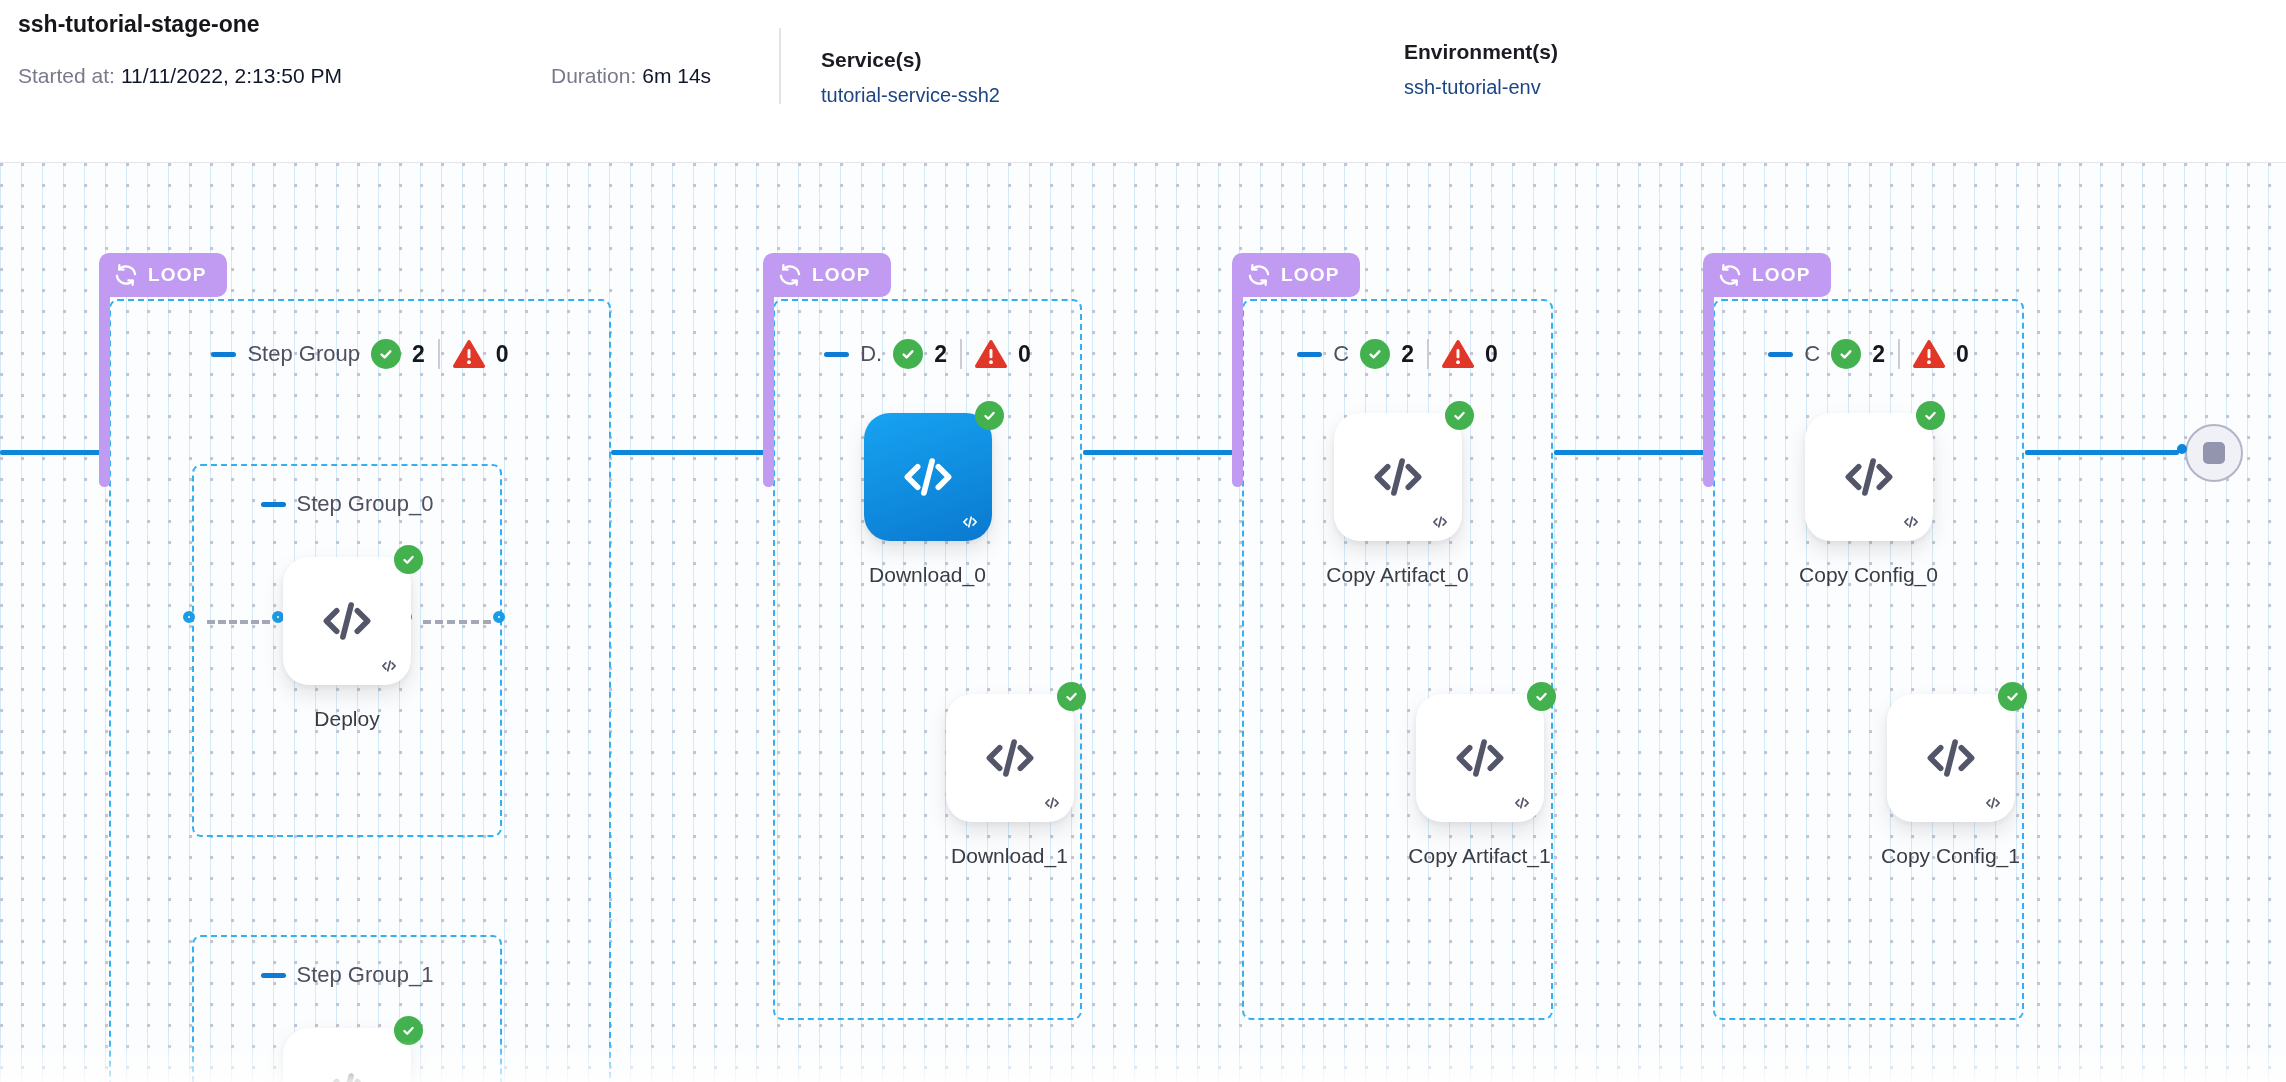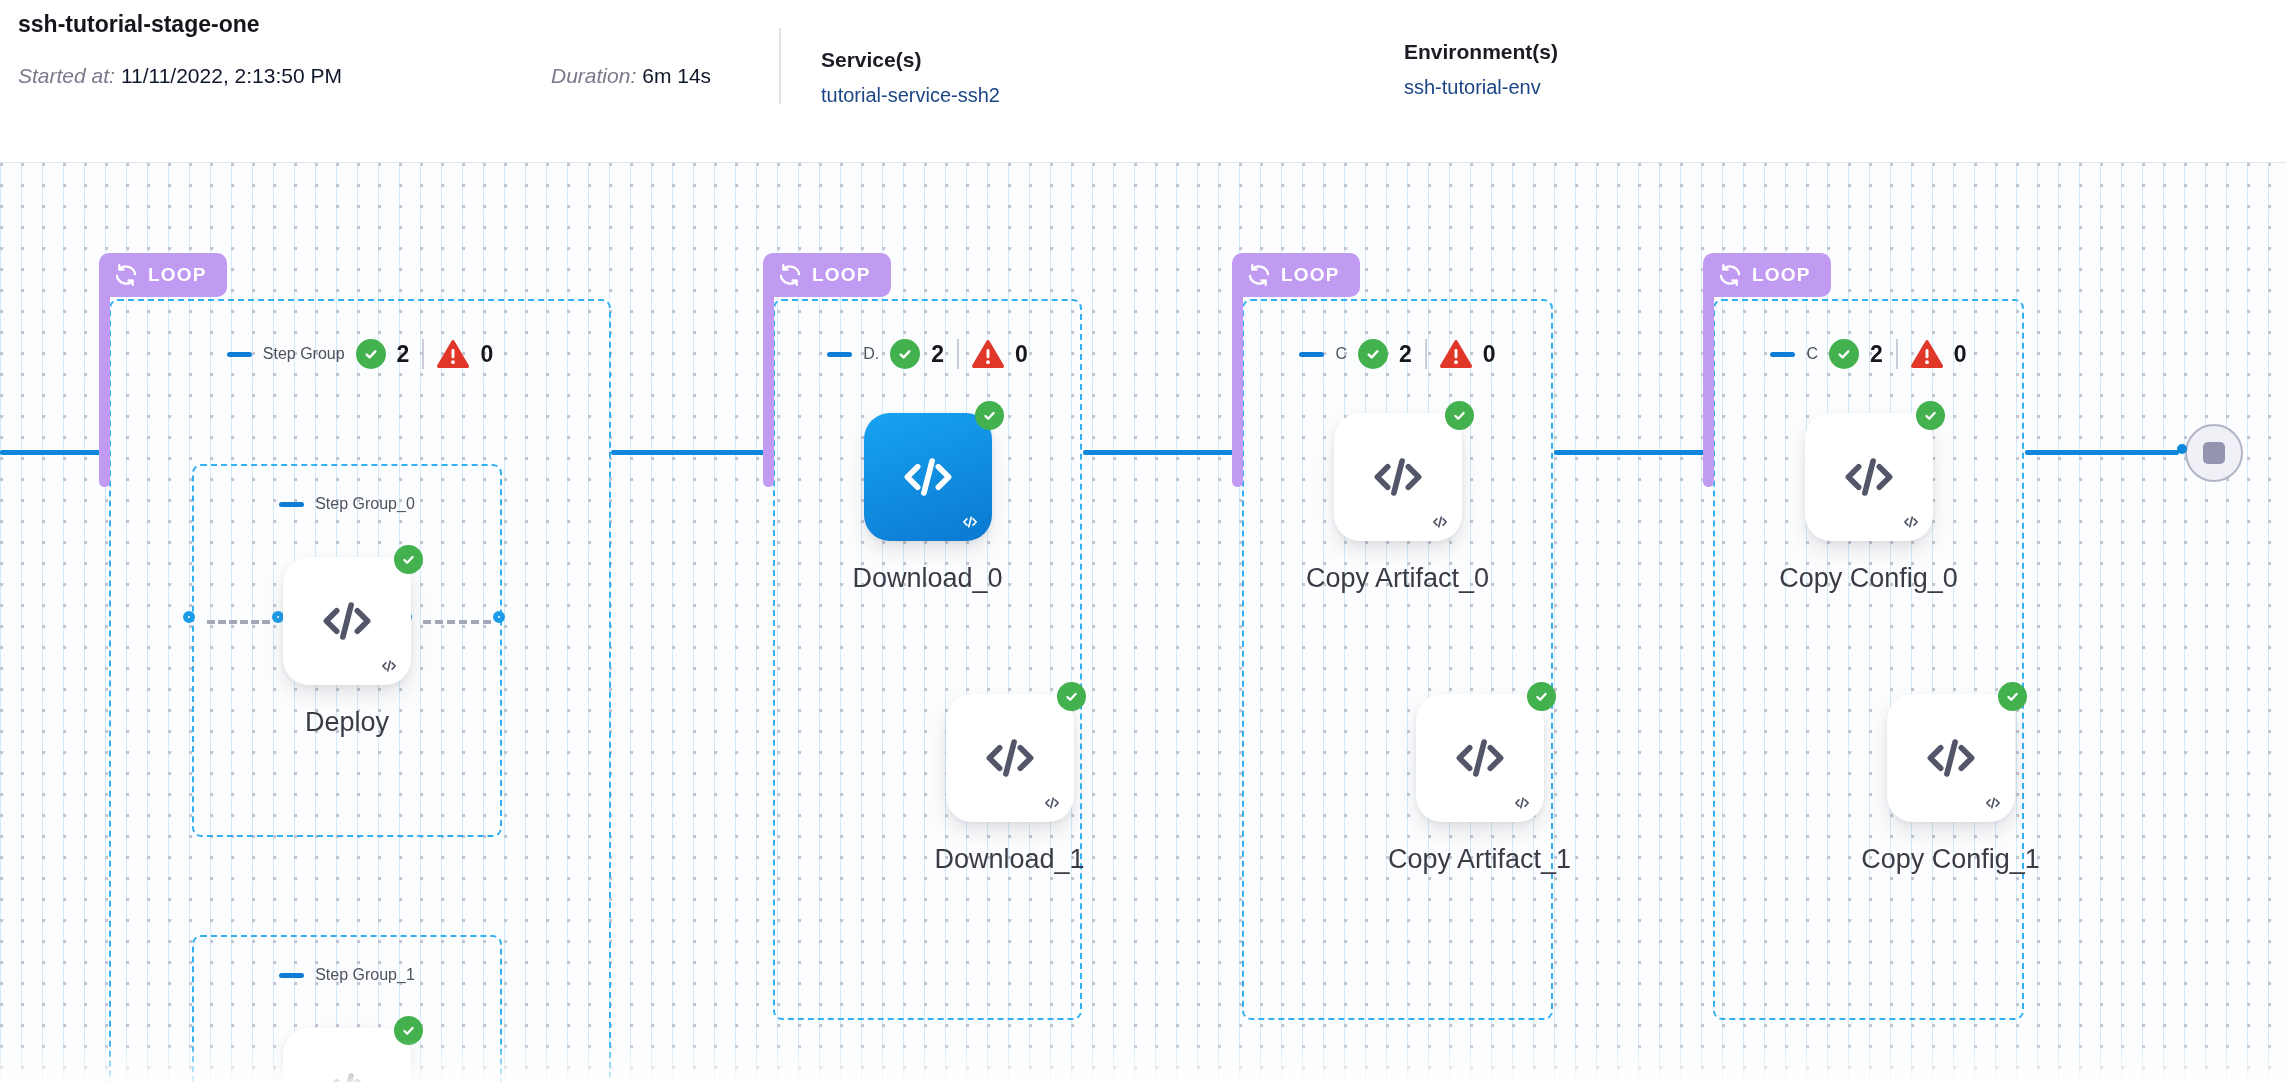--- a/index.html
+++ b/index.html
@@ -7,21 +7,21 @@
     font-family:"Liberation Sans","DejaVu Sans",sans-serif; background:#fff; }
 
   .app { position:relative; width:2286px; height:1082px; }
 
   
   header { position:absolute; left:0; top:0; width:100%; height:163px;
     background:#ffffff; border-bottom:1px solid #e4e5ea; z-index:5; }
   .stage-title { position:absolute; left:18px; top:11px; font-size:23px; font-weight:700; color:#15151c; }
   .meta-started { position:absolute; left:18px; top:64px; font-size:21px; }
   .meta-duration { position:absolute; left:551px; top:64px; font-size:21px; }
-  .meta-k { color:#787a8c;font-style:italic; }
+  .meta-k { color:#787a8c; }
   .meta-v { color:#0f172a; margin-left:6px; }
   .vdivider { position:absolute; left:779px; top:28px; width:2px; height:76px; background:#e2e3e9; }
   .hcol { position:absolute; top:40px; display:flex; flex-direction:column; gap:12px; }
   .hcol.service { left:821px;margin-top:8px; }
   .hcol.env { left:1404px; }
   .col-label { font-size:21px; font-weight:600; color:#1b1b24; }
   .col-link { font-size:20px; color:#1b4584; cursor:pointer; text-decoration:none; }
 
   
   .canvas { position:absolute; left:0; top:163px; width:2286px; height:919px; overflow:hidden;
@@ -46,42 +46,42 @@
   .loop-strip { position:absolute; left:-12px; top:-6px; width:11px; height:192px;
     background:#c19bf2; border-radius:0 0 6px 6px; }
   .loop-tab { position:absolute; left:-12px; top:-48px; height:44px; display:flex; align-items:center;
     gap:9px; padding:0 20px 0 14px; background:#c19bf2; border-radius:10px 10px 10px 0;
     color:#fff; font-size:19px; font-weight:700; letter-spacing:1.2px; }
   .loop-ic { width:26px; height:26px; }
 
   .ghead { position:absolute; left:0; right:0; top:36px; height:34px;
     display:flex; align-items:center; justify-content:center; gap:11px; cursor:pointer; }
   .minus { width:25px; height:5px; border-radius:3px; background:#0c7cd6; flex:none; }
-  .glabel { font-size:16px; font-weight:500; color:#4f505f; white-space:nowrap; }
+  .glabel { font-size:22px; font-weight:500; color:#4f505f; white-space:nowrap; }
   .okbadge { width:30px; height:30px; border-radius:50%; background:#43b14e;
     display:flex; align-items:center; justify-content:center; flex:none; }
   .okbadge svg { width:18px; height:18px; }
   .count { font-size:23px; font-weight:600; color:#16161e; }
   .cdiv { width:2px; height:30px; background:#caccd7; margin:0 2px; flex:none; }
   .warn-ic { width:32px; height:30px; flex:none; }
 
   
   .pstep { position:absolute; left:50%; width:128px; margin-left:-64px; }
   .row1 { top:112px; } .row2 { top:393px;margin-left:18px; }
   .card { position:relative; width:128px; height:128px; background:#fff; border-radius:26px;
     box-shadow:0 10px 20px rgba(96,97,112,0.16), 0 2px 5px rgba(40,41,61,0.06);
     display:flex; align-items:center; justify-content:center; cursor:pointer; color:#535669; }
   .card.selected { background:linear-gradient(160deg,#17a3f1 0%,#0a79d0 100%); color:#ffffff; }
   .code-main { width:60px; height:60px; stroke:currentColor; }
   .code-sm { position:absolute; right:13px; bottom:10px; width:18px; height:18px; stroke:currentColor; }
   .statdot { position:absolute; top:-12px; right:-12px; width:29px; height:29px; border-radius:50%;
     background:#43b14e; display:flex; align-items:center; justify-content:center; }
   .statdot svg { width:17px; height:17px; }
   .slabel { position:absolute; top:150px; left:50%; transform:translateX(-50%); width:300px;
-    text-align:center; font-size:27px; font-weight:500; color:#3a3b45; }
+    text-align:center; font-size:21px; font-weight:500; color:#3a3b45; }
 
   
   .nested { position:absolute; left:81px; width:310px; border:2px dashed #33b0f1; border-radius:9px; }
   .nested.sg0 { top:163px; height:373px; }
   .nested.sg1 { top:634px; height:400px; }
   .nhead { position:absolute; left:0; right:0; top:22px; height:32px;
     display:flex; align-items:center; justify-content:center; gap:11px; cursor:pointer; }
   .nstep { position:absolute; left:50%; top:91px; width:128px; margin-left:-64px; }
   .handle { position:absolute; top:145px; width:12px; height:12px; background:#fff;
     border:5px solid #1b9ce8; border-radius:50%; }

